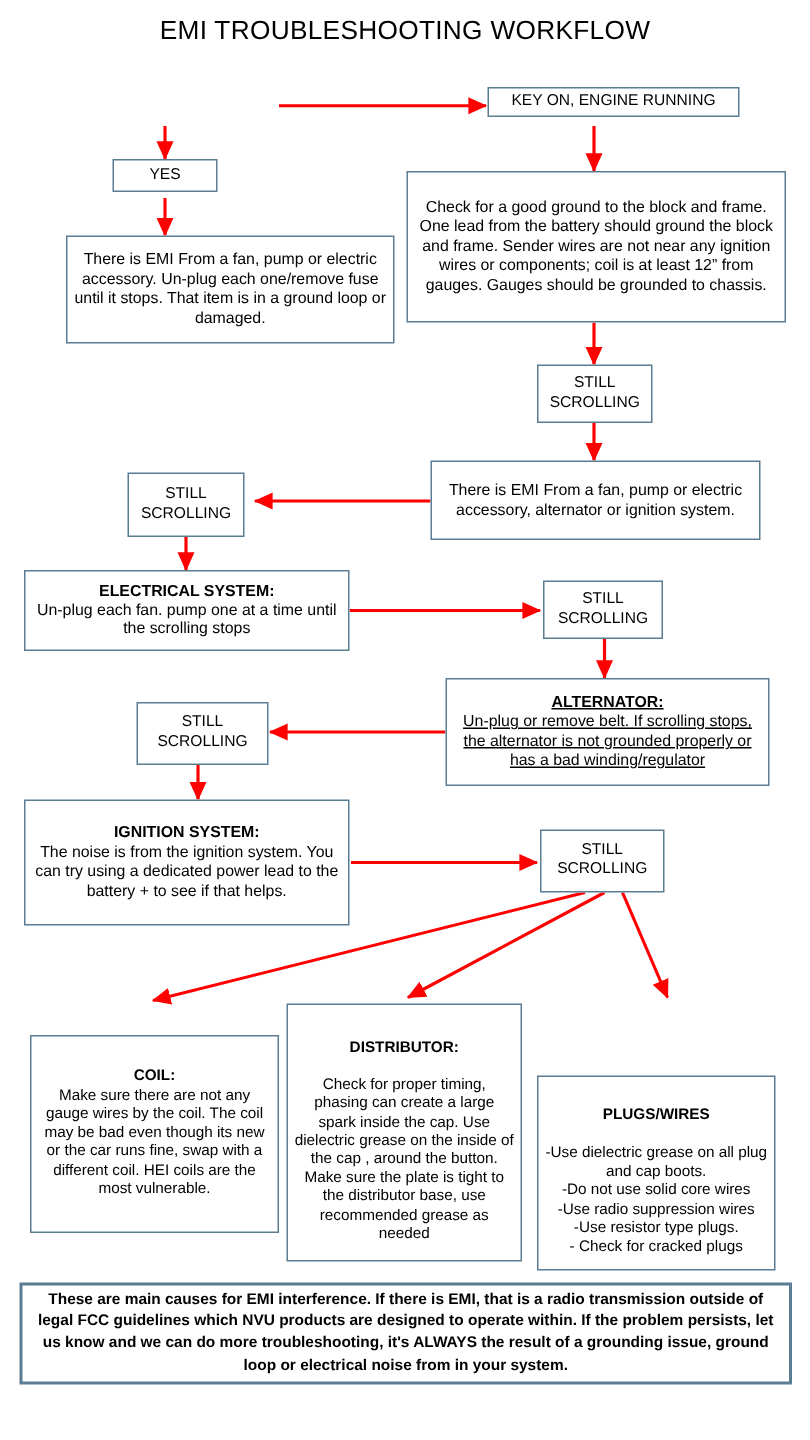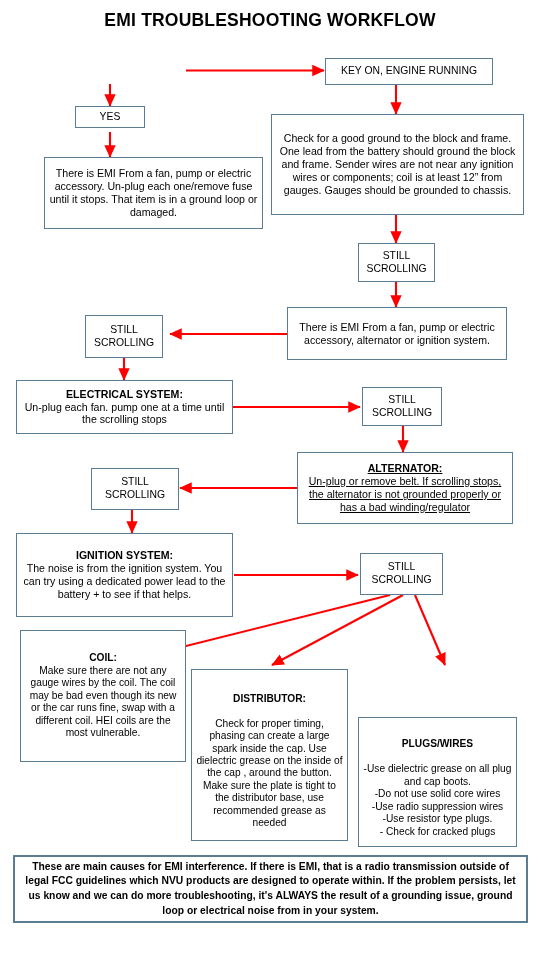--- a/index.html
+++ b/index.html
@@ -18,21 +18,21 @@
     background: #ffffff;
     overflow: hidden;
   }
   #title {
     position: absolute;
     left: 0;
     top: 10px;
     width: 540px;
     text-align: center;
     font-size: 17.5px;
-    font-weight: bold;
+    font-weight: normal;
     letter-spacing: 0.2px;
     color: #000000;
   }
   .node {
     position: absolute;
     box-sizing: border-box;
     border: 1px solid #5A7D93;
     background: #ffffff;
     color: #000000;
     display: flex;
@@ -115,21 +115,21 @@
 
       <line x1="390" y1="595" x2="102" y2="667"></line>
 
       <line x1="403" y1="595" x2="272" y2="665"></line>
 
       <line x1="415" y1="595" x2="445" y2="665"></line>
     </g>
   </svg>
 
 
-  <div class="node cap" style="left:325px; top:58px; width:168px; height:27px;">
+  <div class="node cap" style="left:325px; top:58px; width:168px; height:20px;">
     <span class="inner">KEY ON, ENGINE RUNNING</span>
   </div>
 
   <div class="node cap" style="left:75px; top:106px; width:70px; height:22px;">
     <span class="inner">YES</span>
   </div>
 
   <div class="node" style="left:16px; top:157px; width:219px; height:72px;margin-left:28px;">
     <span class="inner">There is EMI From a fan, pump or electric accessory.  Un-plug each one/remove fuse until it stops.  That item is in a ground loop or damaged.</span>
   </div>
@@ -191,21 +191,21 @@
     </span>
   </div>
 
   <div class="node cap" style="left:360px; top:553px; width:83px; height:42px;">
     <span class="inner">
       <span>STILL</span><br>
       <span>SCROLLING</span>
     </span>
   </div>
 
-  <div class="node small" style="left:20px; top:630px; width:166px; height:132px;">
+  <div class="node small" style="left:20px; top:690px; width:166px; height:132px;">
     <span class="inner">
       <span class="hdr">COIL:</span>
       <span>Make sure there are not any gauge wires by the coil.  The coil may be bad even though its new or the car runs fine, swap with a different coil.  HEI coils are the most vulnerable.</span>
     </span>
   </div>
 
   <div class="node small" style="left:191px; top:669px; width:157px; height:172px; white-space:pre-line;">
     <span class="inner">
       <span class="hdr">DISTRIBUTOR:</span>
       <span>Check for proper timing, phasing can create a large spark inside the cap.  Use dielectric grease on the inside of the cap , around the button.

